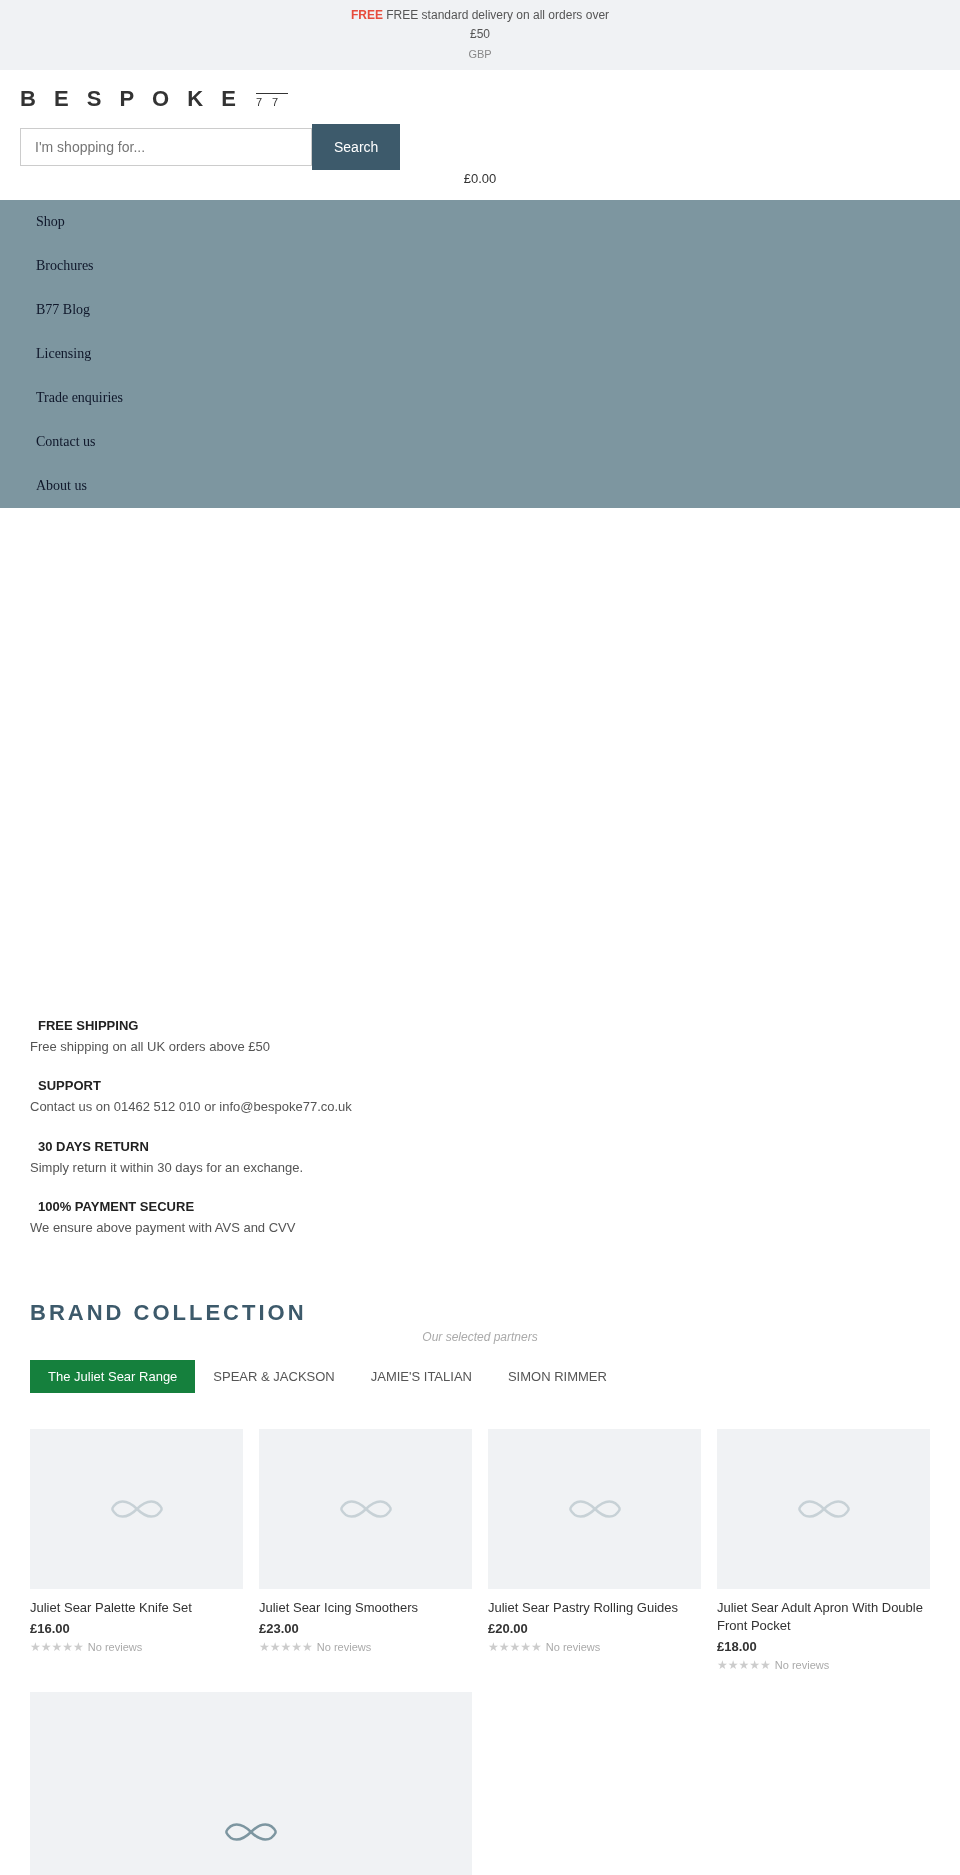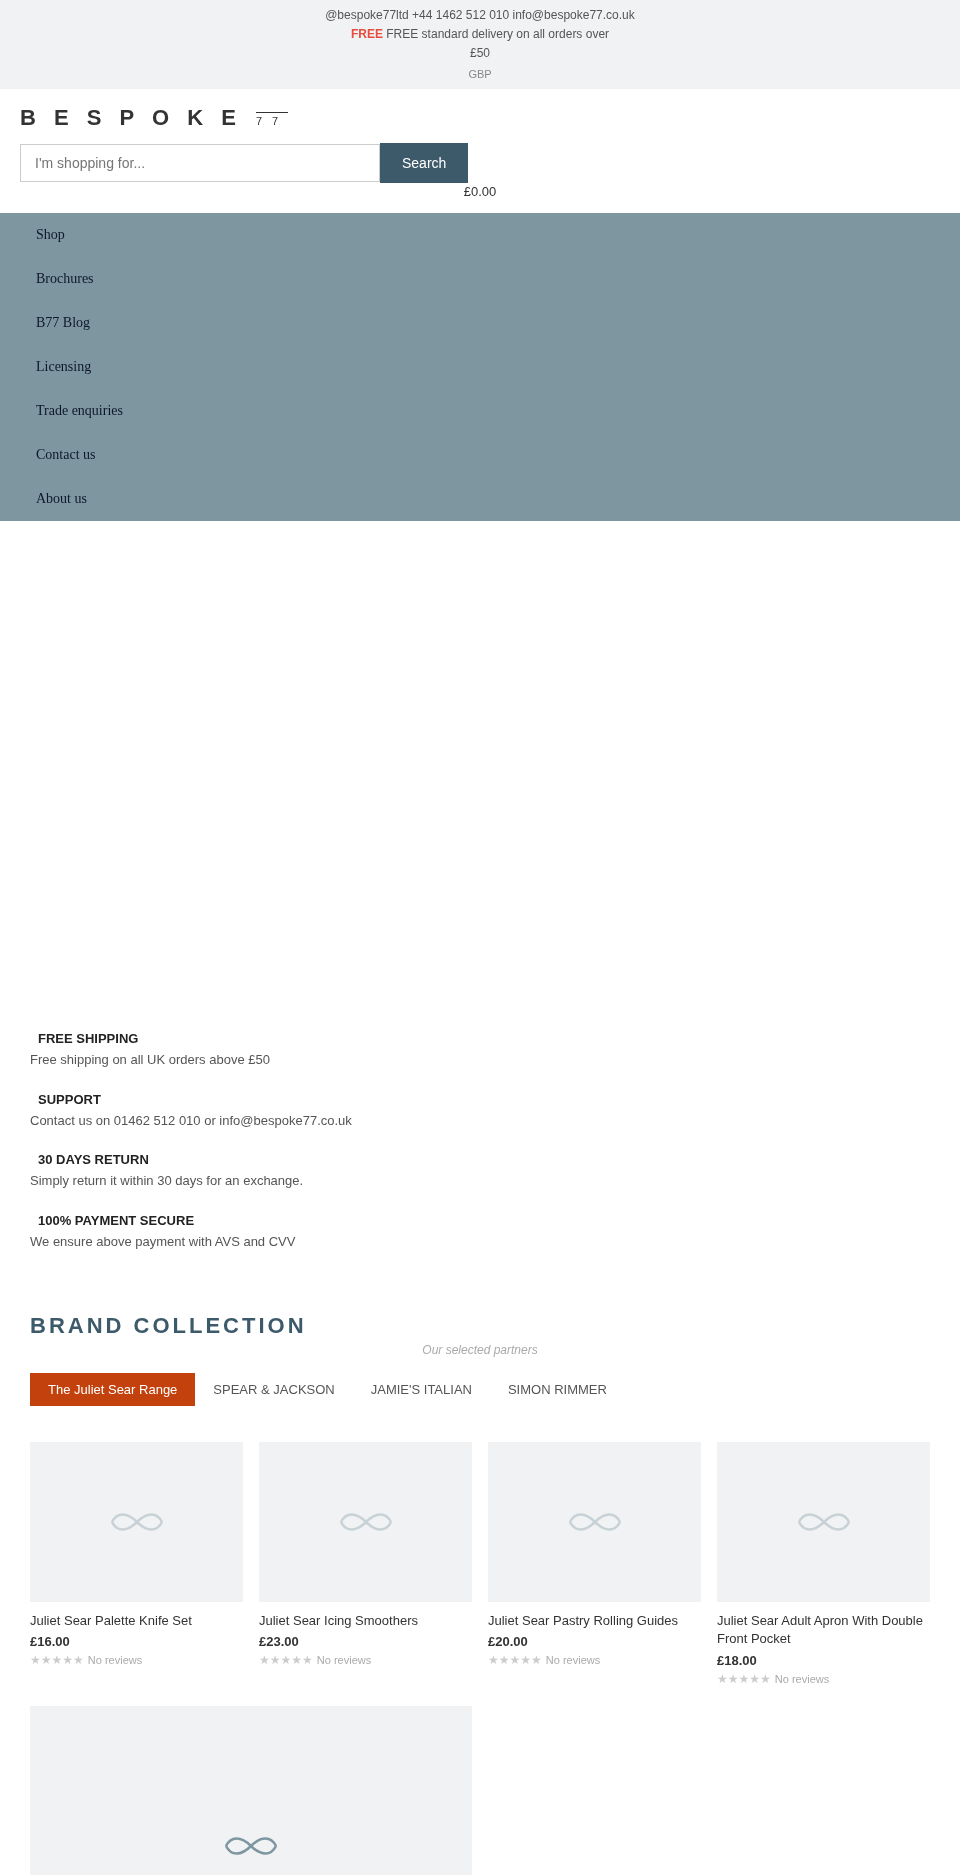--- a/index.html
+++ b/index.html
@@ -41,32 +41,32 @@
     .search-row {
       display: flex;
       align-items: center;
       margin-top: 12px;
       gap: 0;
     }
     .search-input {
       border: 1px solid #ccc;
       padding: 10px 14px;
       font-size: 14px;
-      width: 360px;
+      width: 292px;
       outline: none;
       color: #aaa;
     }
     .search-btn {
       background: #3d5a6b;
       color: #fff;
       border: none;
       padding: 10px 22px;
       font-size: 14px;
       cursor: pointer;
-      height: 40px;
+      height: 46px;
     }
     .cart-row {
       text-align: center;
       font-size: 13px;
       color: #333;
       margin-top: 1px;
       padding-bottom: 4px;
     }
 
     
@@ -141,21 +141,21 @@
     }
     .brand-tab {
       padding: 9px 18px;
       font-size: 13px;
       cursor: pointer;
       border: none;
       background: transparent;
       color: #555;
     }
     .brand-tab.active {
-      background: #c2410c;
+      background: #15803d;
       color: #fff;
     }
 
     
     .product-grid {
       display: grid;
       grid-template-columns: repeat(4, 1fr);
       gap: 16px;
       margin-bottom: 20px;
     }
@@ -212,21 +212,20 @@
       height: 280px;
       display: flex;
       align-items: center;
       justify-content: center;
     }
   </style>
 </head>
 <body>
 
 <div class="top-bar">
-  <div>@bespoke77ltd  +44 1462 512 010  info@bespoke77.co.uk</div>
   <div>
     <span class="free">FREE</span>
     <span>FREE standard delivery on all orders over</span>
     <br>
     <span>£50</span>
   </div>
   <div style="font-size:11px;color:#888;margin-top:2px;">GBP</div>
 </div>
 
 <div class="header">

